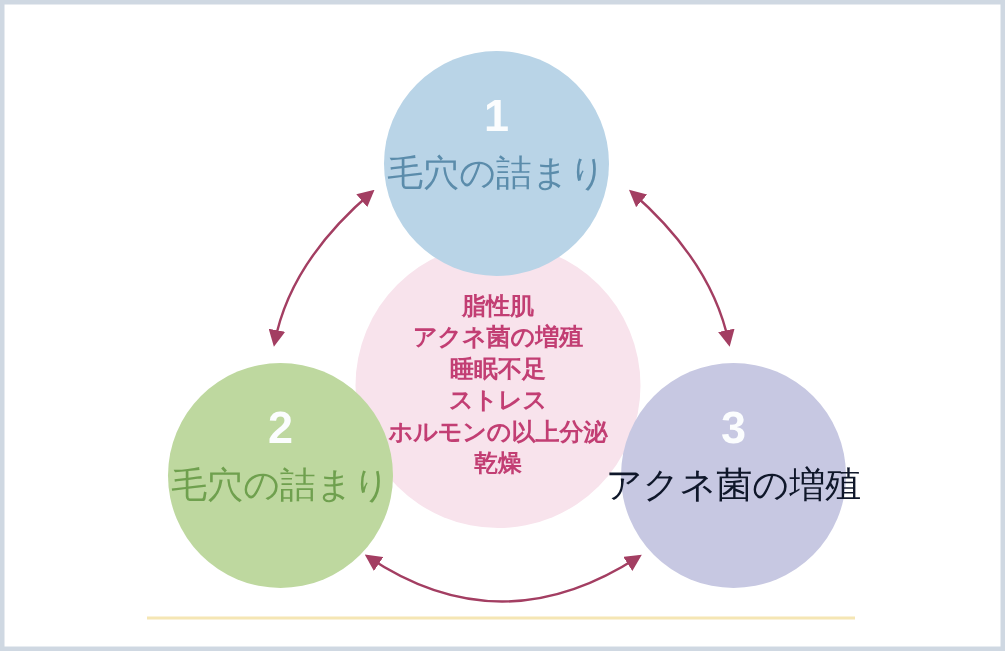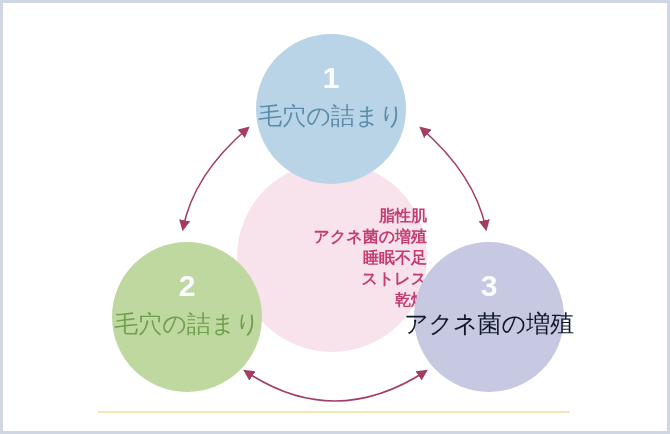--- a/index.html
+++ b/index.html
@@ -23,21 +23,20 @@
     align-items: center;
     text-align: center;
   }
   
   .circle.center-circle {
     left: 234px; top: 159px;
     width: 190px; height: 190px;
     background: #f8e3ec;
     justify-content: center;
     z-index: 1;
-    align-items: flex-end;
   }
   .center-item {
     font-size: 16px;
     line-height: 21px;
     font-weight: 600;
     color: #c23e73;
     white-space: nowrap;
   }
   
   .node {
@@ -86,20 +85,21 @@
 
 <div class="frame">
 
   <div class="baseline"></div>
 
   <div class="circle center-circle">
     <div class="center-item">脂性肌</div>
     <div class="center-item">アクネ菌の増殖</div>
     <div class="center-item">睡眠不足</div>
     <div class="center-item">ストレス</div>
+    <div class="center-item">ホルモンの以上分泌</div>
     <div class="center-item">乾燥</div>
   </div>
 
   <div class="circle node blue">
     <div class="num">1</div>
     <div class="label">毛穴の詰まり</div>
   </div>
 
   <div class="circle node green">
     <div class="num">2</div>

